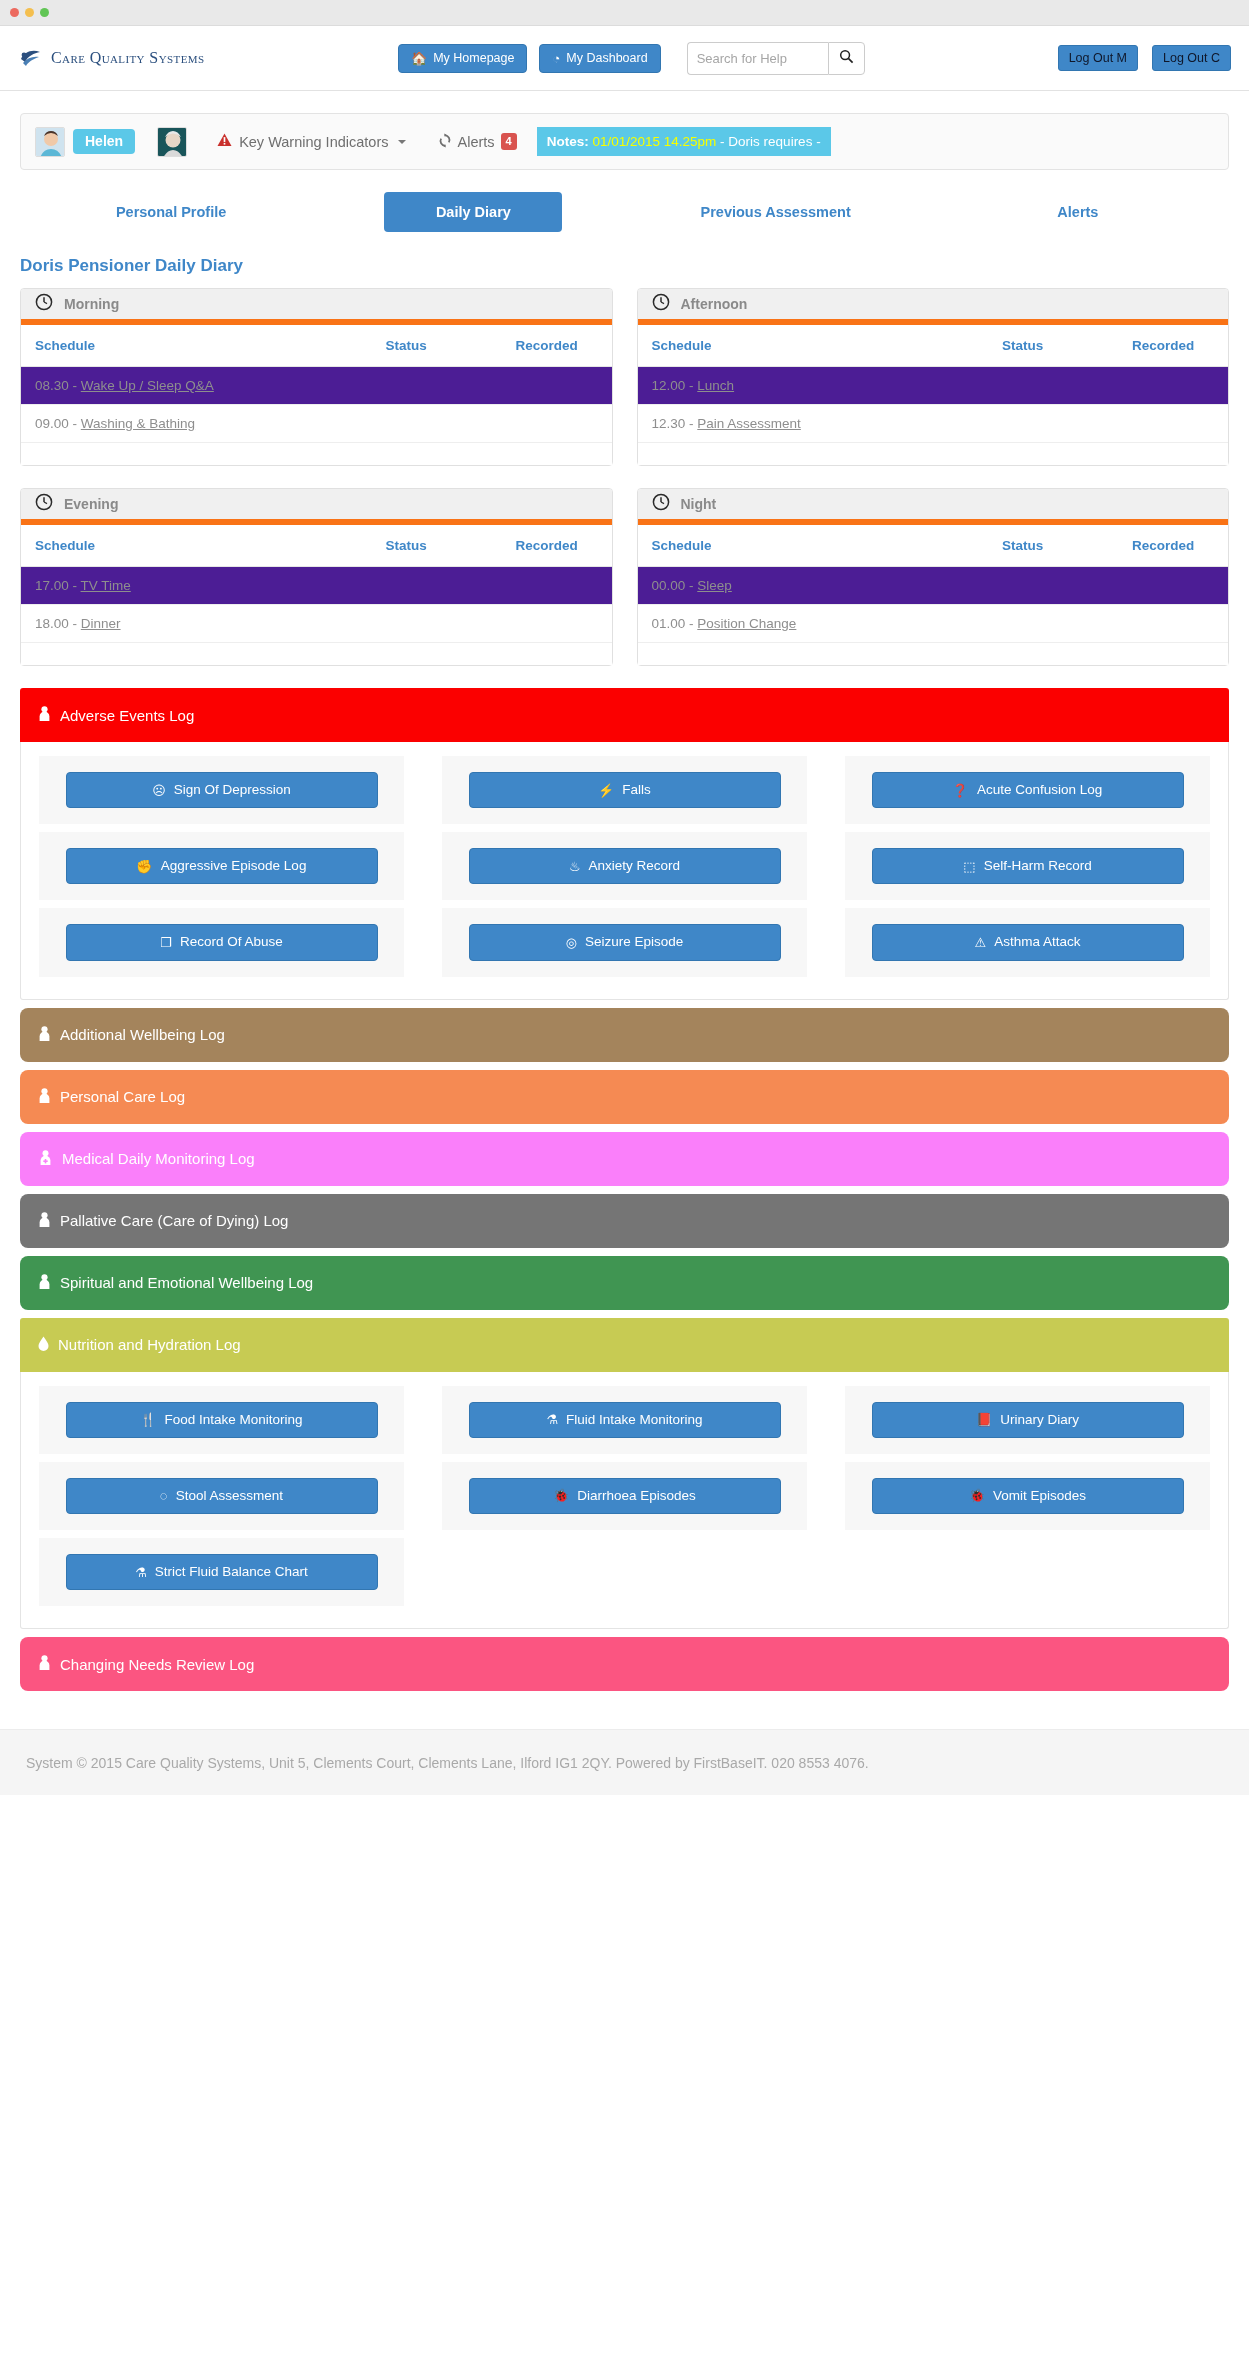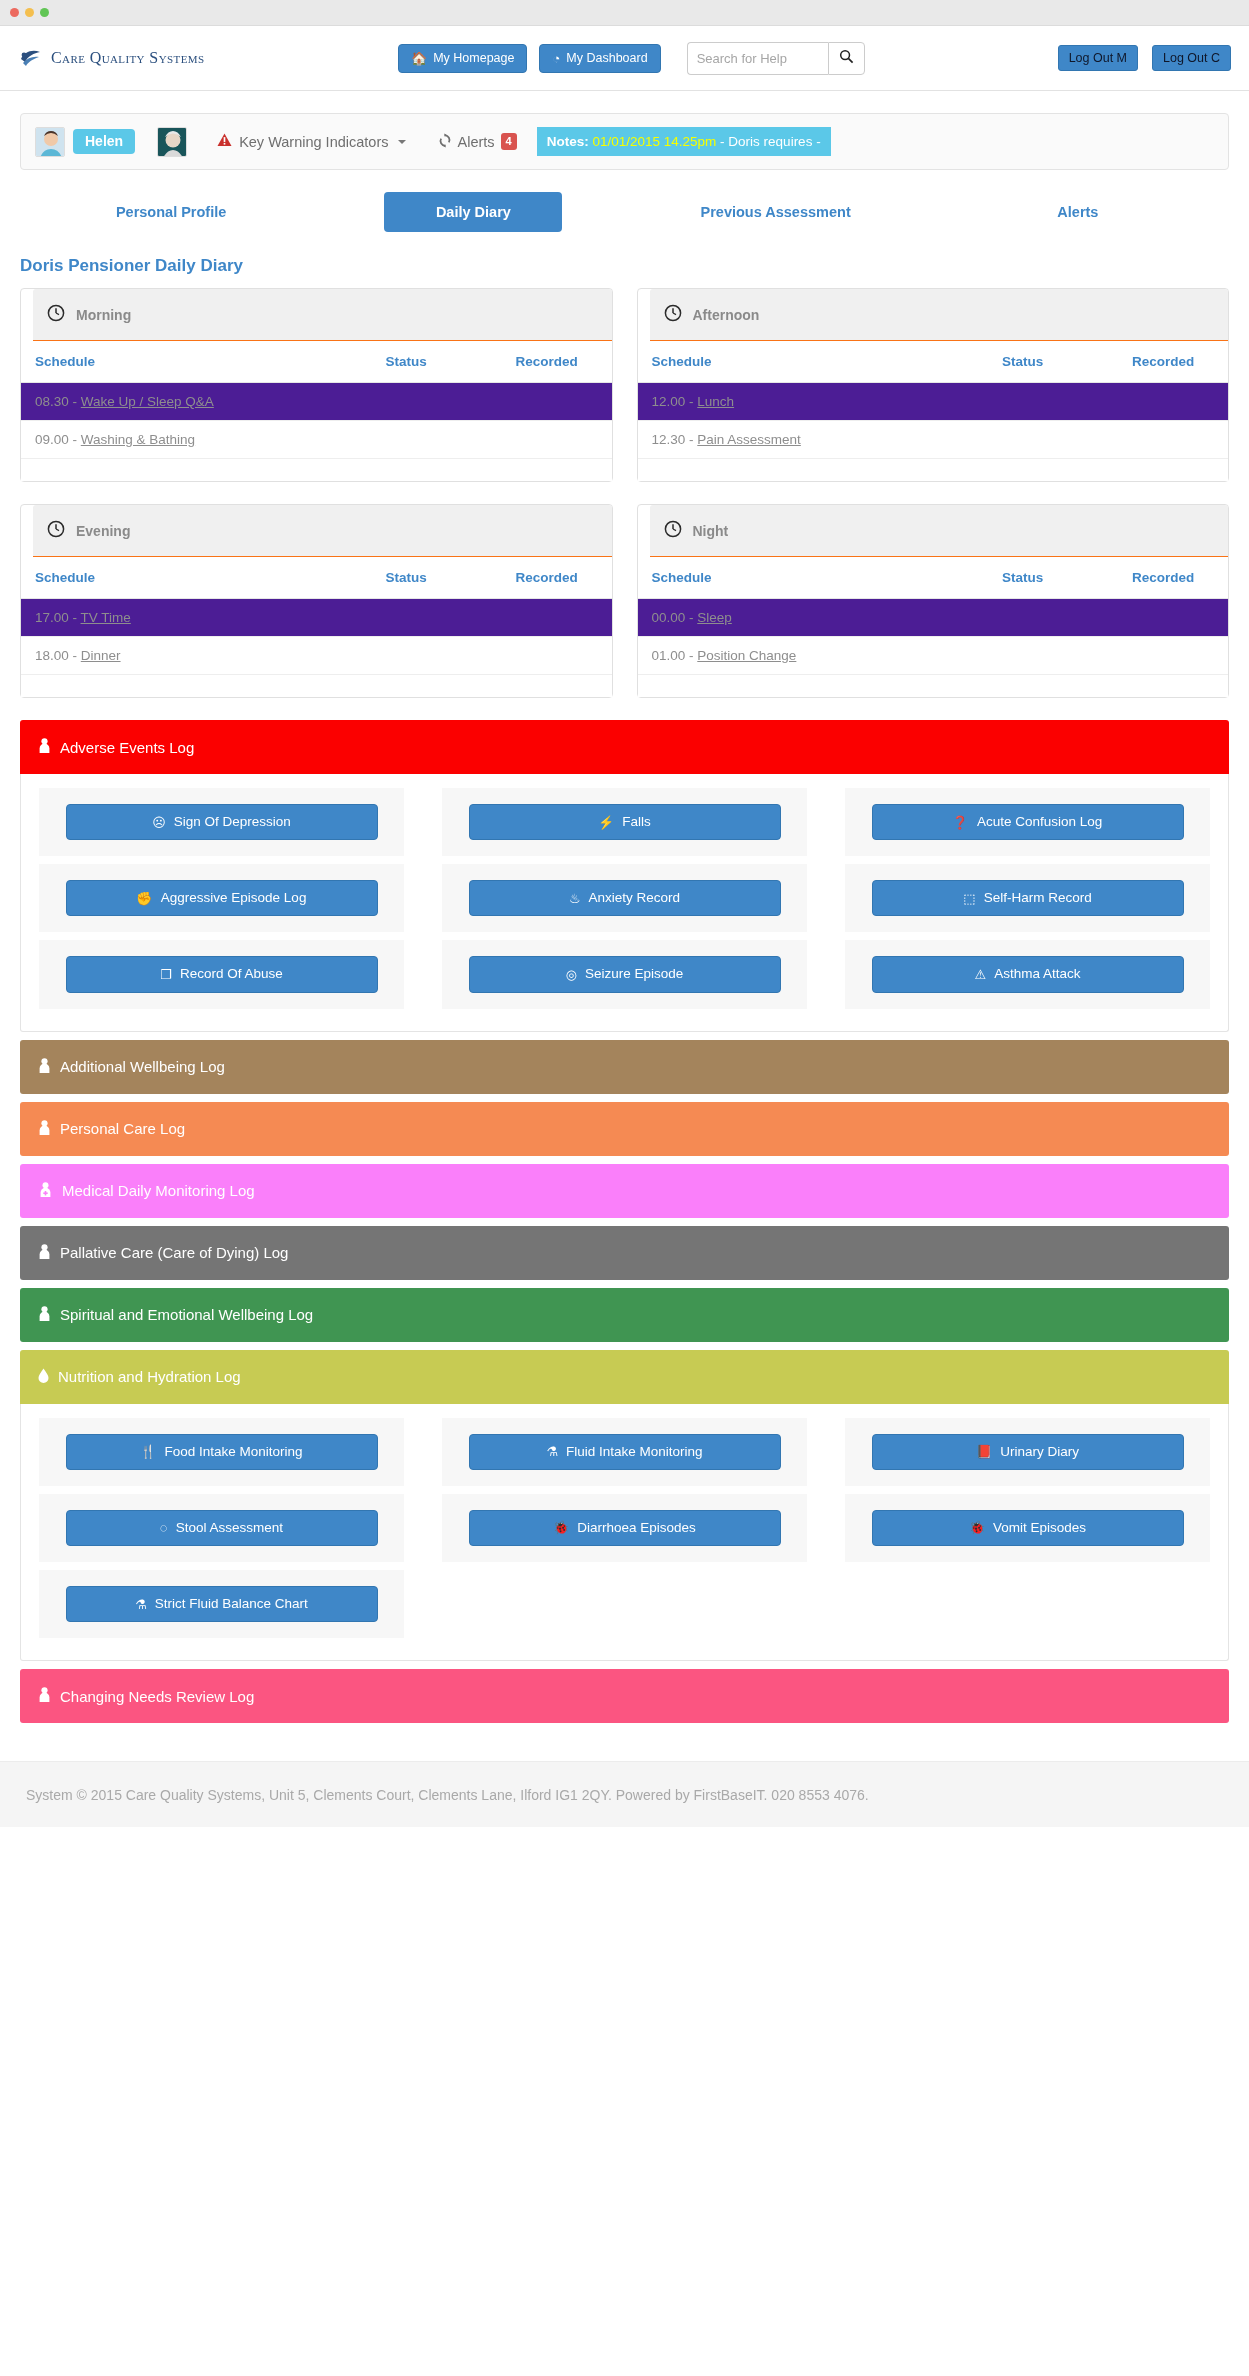--- a/index.html
+++ b/index.html
@@ -209,28 +209,27 @@
     gap: 0 24px;
   }
   .panel {
     border: 1px solid #e0e0e0;
     border-radius: 4px;
     background: #fff;
     margin-bottom: 22px;
   }
   .panel-head {
     background: #f0f0f0;
-    border-bottom: 1px solid #f97316;
+    border-bottom: 6px solid #f97316;
     border-radius: 3px 3px 0 0;
-    height: 52px;
+    height: 36px;
     display: flex;
     align-items: center;
     padding: 0 14px;
     gap: 11px;
-    margin-left: 12px;
   }
   .panel-head .title {
     color: #8a8a8a;
     font-size: 14px;
     font-weight: bold;
   }
   table.diary { width: 100%; border-collapse: collapse; }
   table.diary th {
     text-align: left;
     color: #3f87c8;
@@ -257,21 +256,21 @@
   .log-header {
     color: #ffffff;
     font-size: 15px;
     padding: 18px 18px;
     display: flex;
     align-items: center;
     gap: 9px;
     cursor: pointer;
     border-radius: 3px 3px 0 0;
   }
-  .log-header.rounded { border-radius: 3px; }
+  .log-header.rounded { border-radius: 8px; }
   .log-body {
     border: 1px solid #e4e4e4;
     border-top: none;
     background: #fff;
     padding: 14px 18px 22px 18px;
     border-radius: 0 0 3px 3px;
   }
   .btn-grid {
     display: grid;
     grid-template-columns: repeat(3, 1fr);

